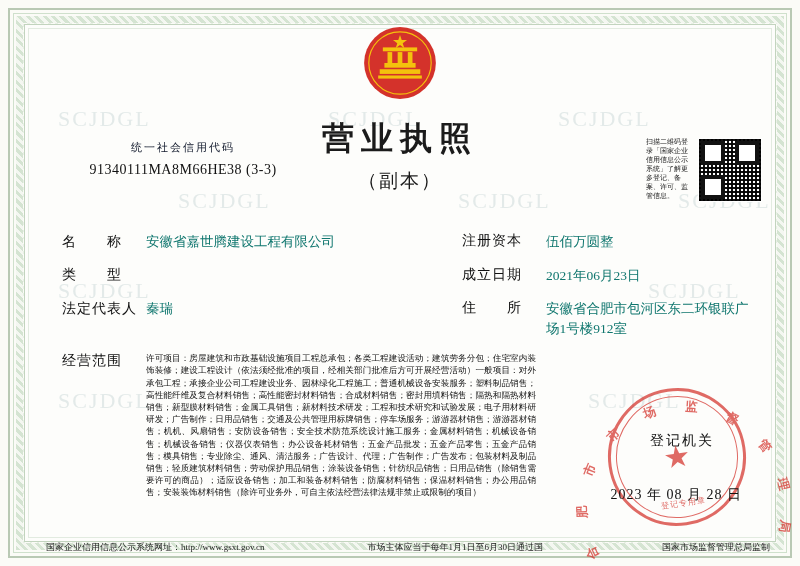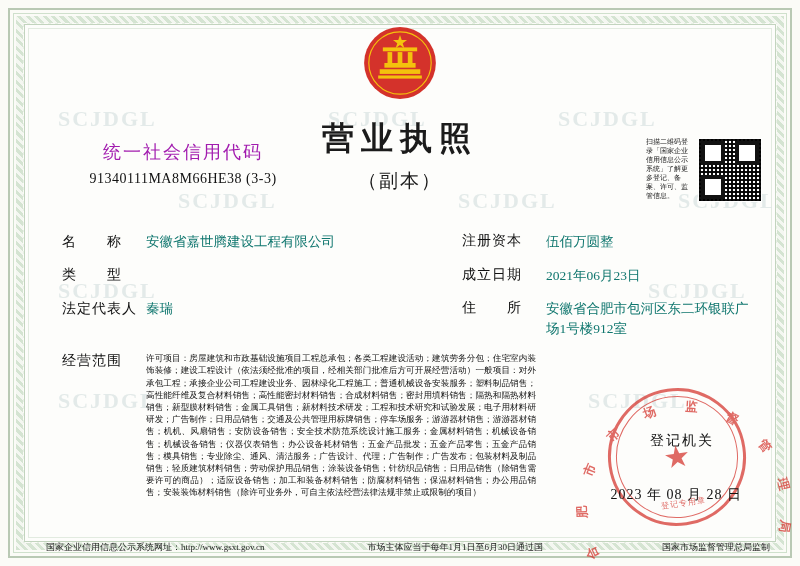--- a/index.html
+++ b/index.html
@@ -64,21 +64,21 @@
   .watermarks {
     position: absolute;
     left: 28px; top: 28px; right: 28px; bottom: 28px;
     overflow: hidden;
     pointer-events: none;
   }
   .wm {
     position: absolute;
     color: #dfe7e6;
     font-family: "Liberation Serif", serif;
-    font-weight: bold;
+    font-weight: normal;
     font-size: 22px;
     letter-spacing: 2px;
     opacity: .85;
   }
 
   
   .emblem {
     position: absolute;
     left: 50%;
     top: 24px;
@@ -114,23 +114,23 @@
   
   .code-block {
     position: absolute;
     left: 88px;
     top: 140px;
     text-align: center;
     width: 190px;
   }
   .code-label {
     font-family: Liberation Sans, sans-serif;
-    font-size: 18px;
+    font-size: 11px;
     letter-spacing: 2px;
-    color: #a21caf;
+    color: #0f172a;
   }
   .code-value {
     margin-top: 7px;
     font-family: "Liberation Serif", serif;
     font-size: 14px;
     letter-spacing: .5px;
     color: #111;
   }
 
   

